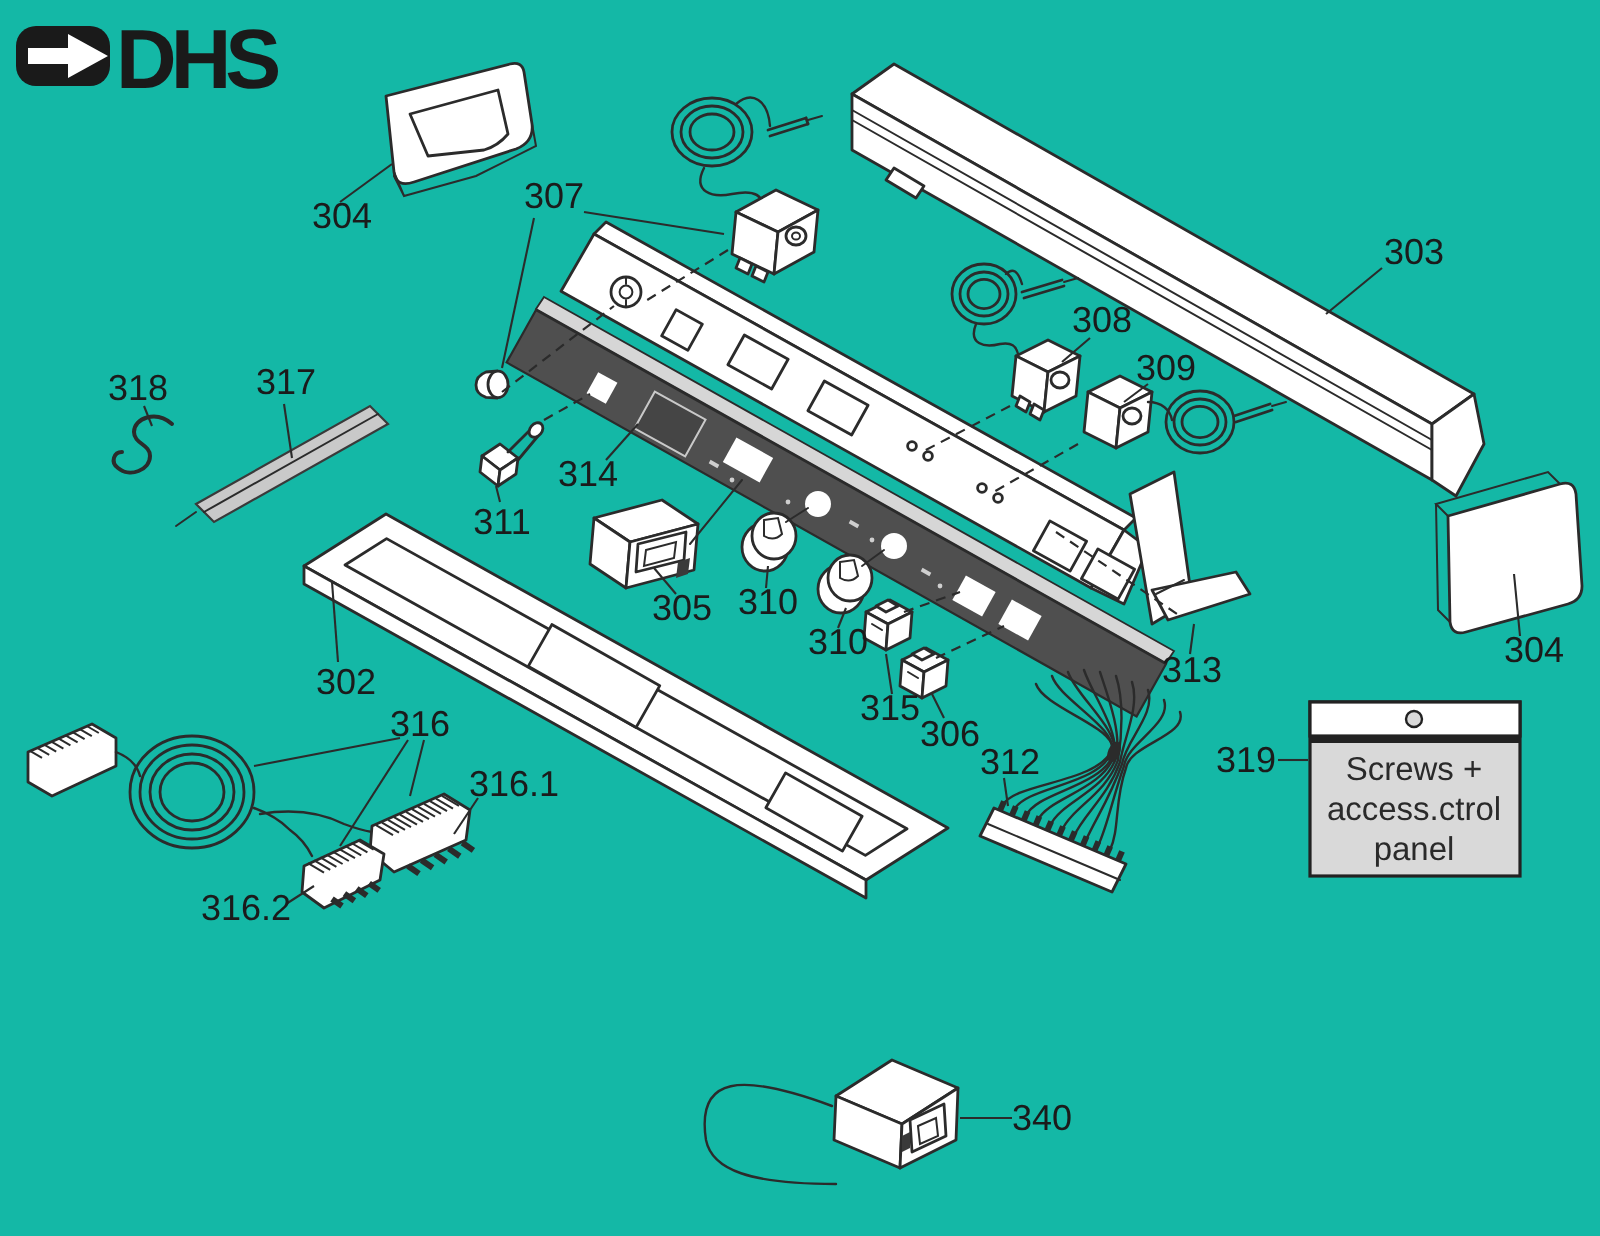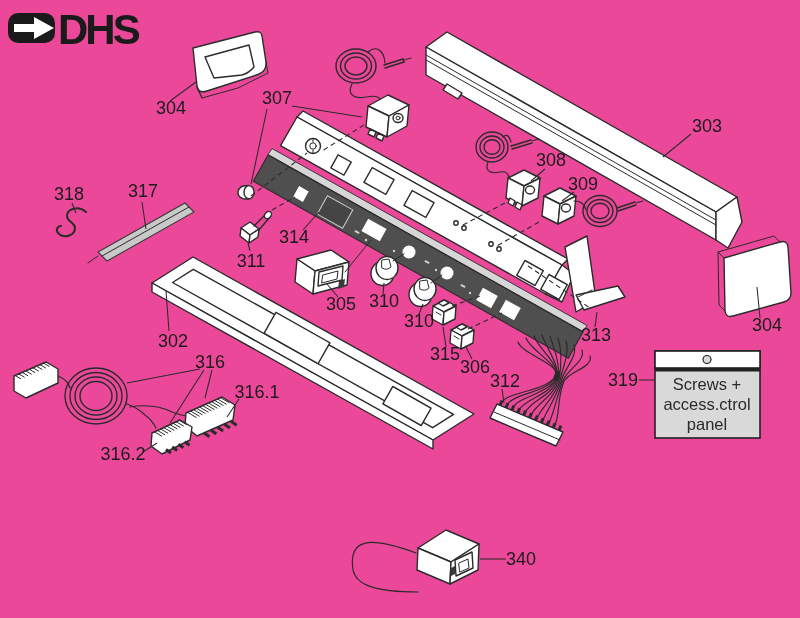--- a/index.html
+++ b/index.html
@@ -1,16 +1,16 @@
 <!DOCTYPE html>
 <html><head>
 <meta charset="utf-8">
 <style>
   html,body{margin:0;padding:0;background:#fff;}
-  .stage{position:relative;width:800px;height:618px;background:#ec4899;overflow:hidden;
+  .stage{position:relative;width:800px;height:618px;background:#14b8a6;overflow:hidden;
          font-family:"Liberation Sans", sans-serif;}
   svg{display:block;}
   .ol{fill:#ffffff;stroke:#2b2b2b;stroke-width:1.4;stroke-linejoin:round;}
   .ln{fill:none;stroke:#2b2b2b;stroke-width:1.4;stroke-linecap:round;stroke-linejoin:round;}
   .thin{fill:none;stroke:#2b2b2b;stroke-width:1;stroke-linecap:round;}
   .wire{fill:none;stroke:#2b2b2b;stroke-width:1.2;stroke-linecap:round;}
   .dash{fill:none;stroke:#2b2b2b;stroke-width:1.1;stroke-dasharray:5 3.5;}
   .lead{stroke:#2b2b2b;stroke-width:1.05;fill:none;}
   .lbl{font-size:18px;fill:#1b1b1b;}
   .dark{fill:#4f4f4f;stroke:#2b2b2b;stroke-width:1.1;}

